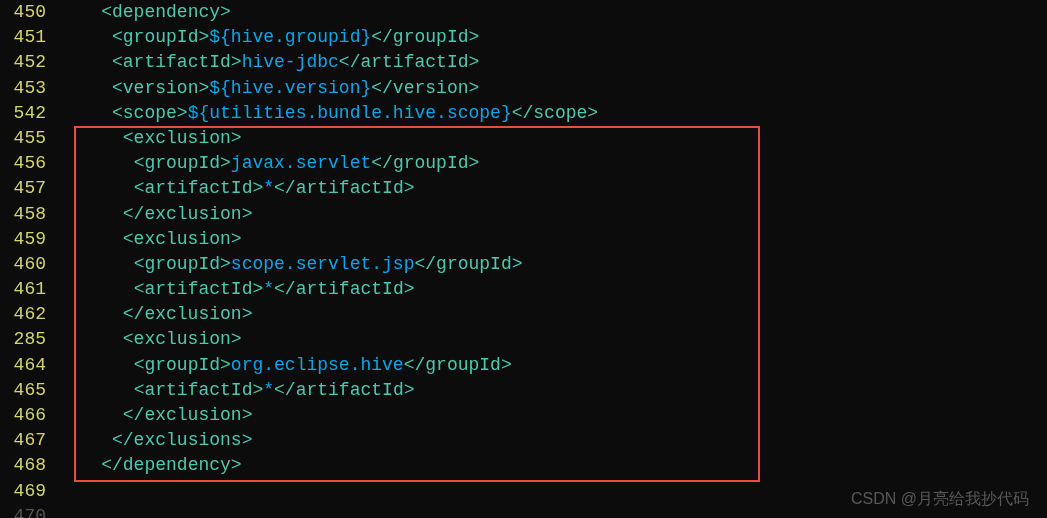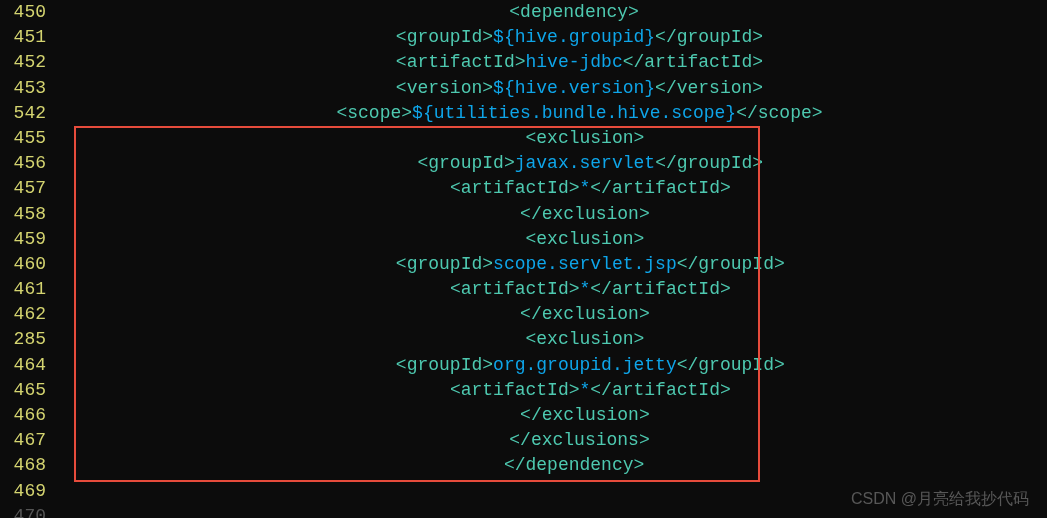--- a/index.html
+++ b/index.html
@@ -37,21 +37,20 @@
       color: #555555;
     }
     .code {
       flex: 1;
       color: #e0e0e0;
       position: relative;
     }
     .code-line {
       height: 25.2px;
       white-space: pre;
-      text-align: center;
     }
     .tag {
       color: #4ec9b0;
     }
     .text {
       color: #0ea5e9;
     }
     .highlight-box {
       position: absolute;
       left: 74px;
@@ -107,21 +106,21 @@
     <div class="code-line"><span>     </span><span class="tag">&lt;scope&gt;</span><span class="text">${utilities.bundle.hive.scope}</span><span class="tag">&lt;/scope&gt;</span></div>
     <div class="code-line"><span>      </span><span class="tag">&lt;exclusion&gt;</span></div>
     <div class="code-line"><span>       </span><span class="tag">&lt;groupId&gt;</span><span class="text">javax.servlet</span><span class="tag">&lt;/groupId&gt;</span></div>
     <div class="code-line"><span>       </span><span class="tag">&lt;artifactId&gt;</span><span class="text">*</span><span class="tag">&lt;/artifactId&gt;</span></div>
     <div class="code-line"><span>      </span><span class="tag">&lt;/exclusion&gt;</span></div>
     <div class="code-line"><span>      </span><span class="tag">&lt;exclusion&gt;</span></div>
     <div class="code-line"><span>       </span><span class="tag">&lt;groupId&gt;</span><span class="text">scope.servlet.jsp</span><span class="tag">&lt;/groupId&gt;</span></div>
     <div class="code-line"><span>       </span><span class="tag">&lt;artifactId&gt;</span><span class="text">*</span><span class="tag">&lt;/artifactId&gt;</span></div>
     <div class="code-line"><span>      </span><span class="tag">&lt;/exclusion&gt;</span></div>
     <div class="code-line"><span>      </span><span class="tag">&lt;exclusion&gt;</span></div>
-    <div class="code-line"><span>       </span><span class="tag">&lt;groupId&gt;</span><span class="text">org.groupid.jetty</span><span class="tag">&lt;/groupId&gt;</span></div>
+    <div class="code-line"><span>       </span><span class="tag">&lt;groupId&gt;</span><span class="text">org.eclipse.hive</span><span class="tag">&lt;/groupId&gt;</span></div>
     <div class="code-line"><span>       </span><span class="tag">&lt;artifactId&gt;</span><span class="text">*</span><span class="tag">&lt;/artifactId&gt;</span></div>
     <div class="code-line"><span>      </span><span class="tag">&lt;/exclusion&gt;</span></div>
     <div class="code-line"><span>     </span><span class="tag">&lt;/exclusions&gt;</span></div>
     <div class="code-line"><span>    </span><span class="tag">&lt;/dependency&gt;</span></div>
   </div>
 </div>
 
 <div class="highlight-box"></div>
 <div class="watermark">CSDN @月亮给我抄代码</div>
 

